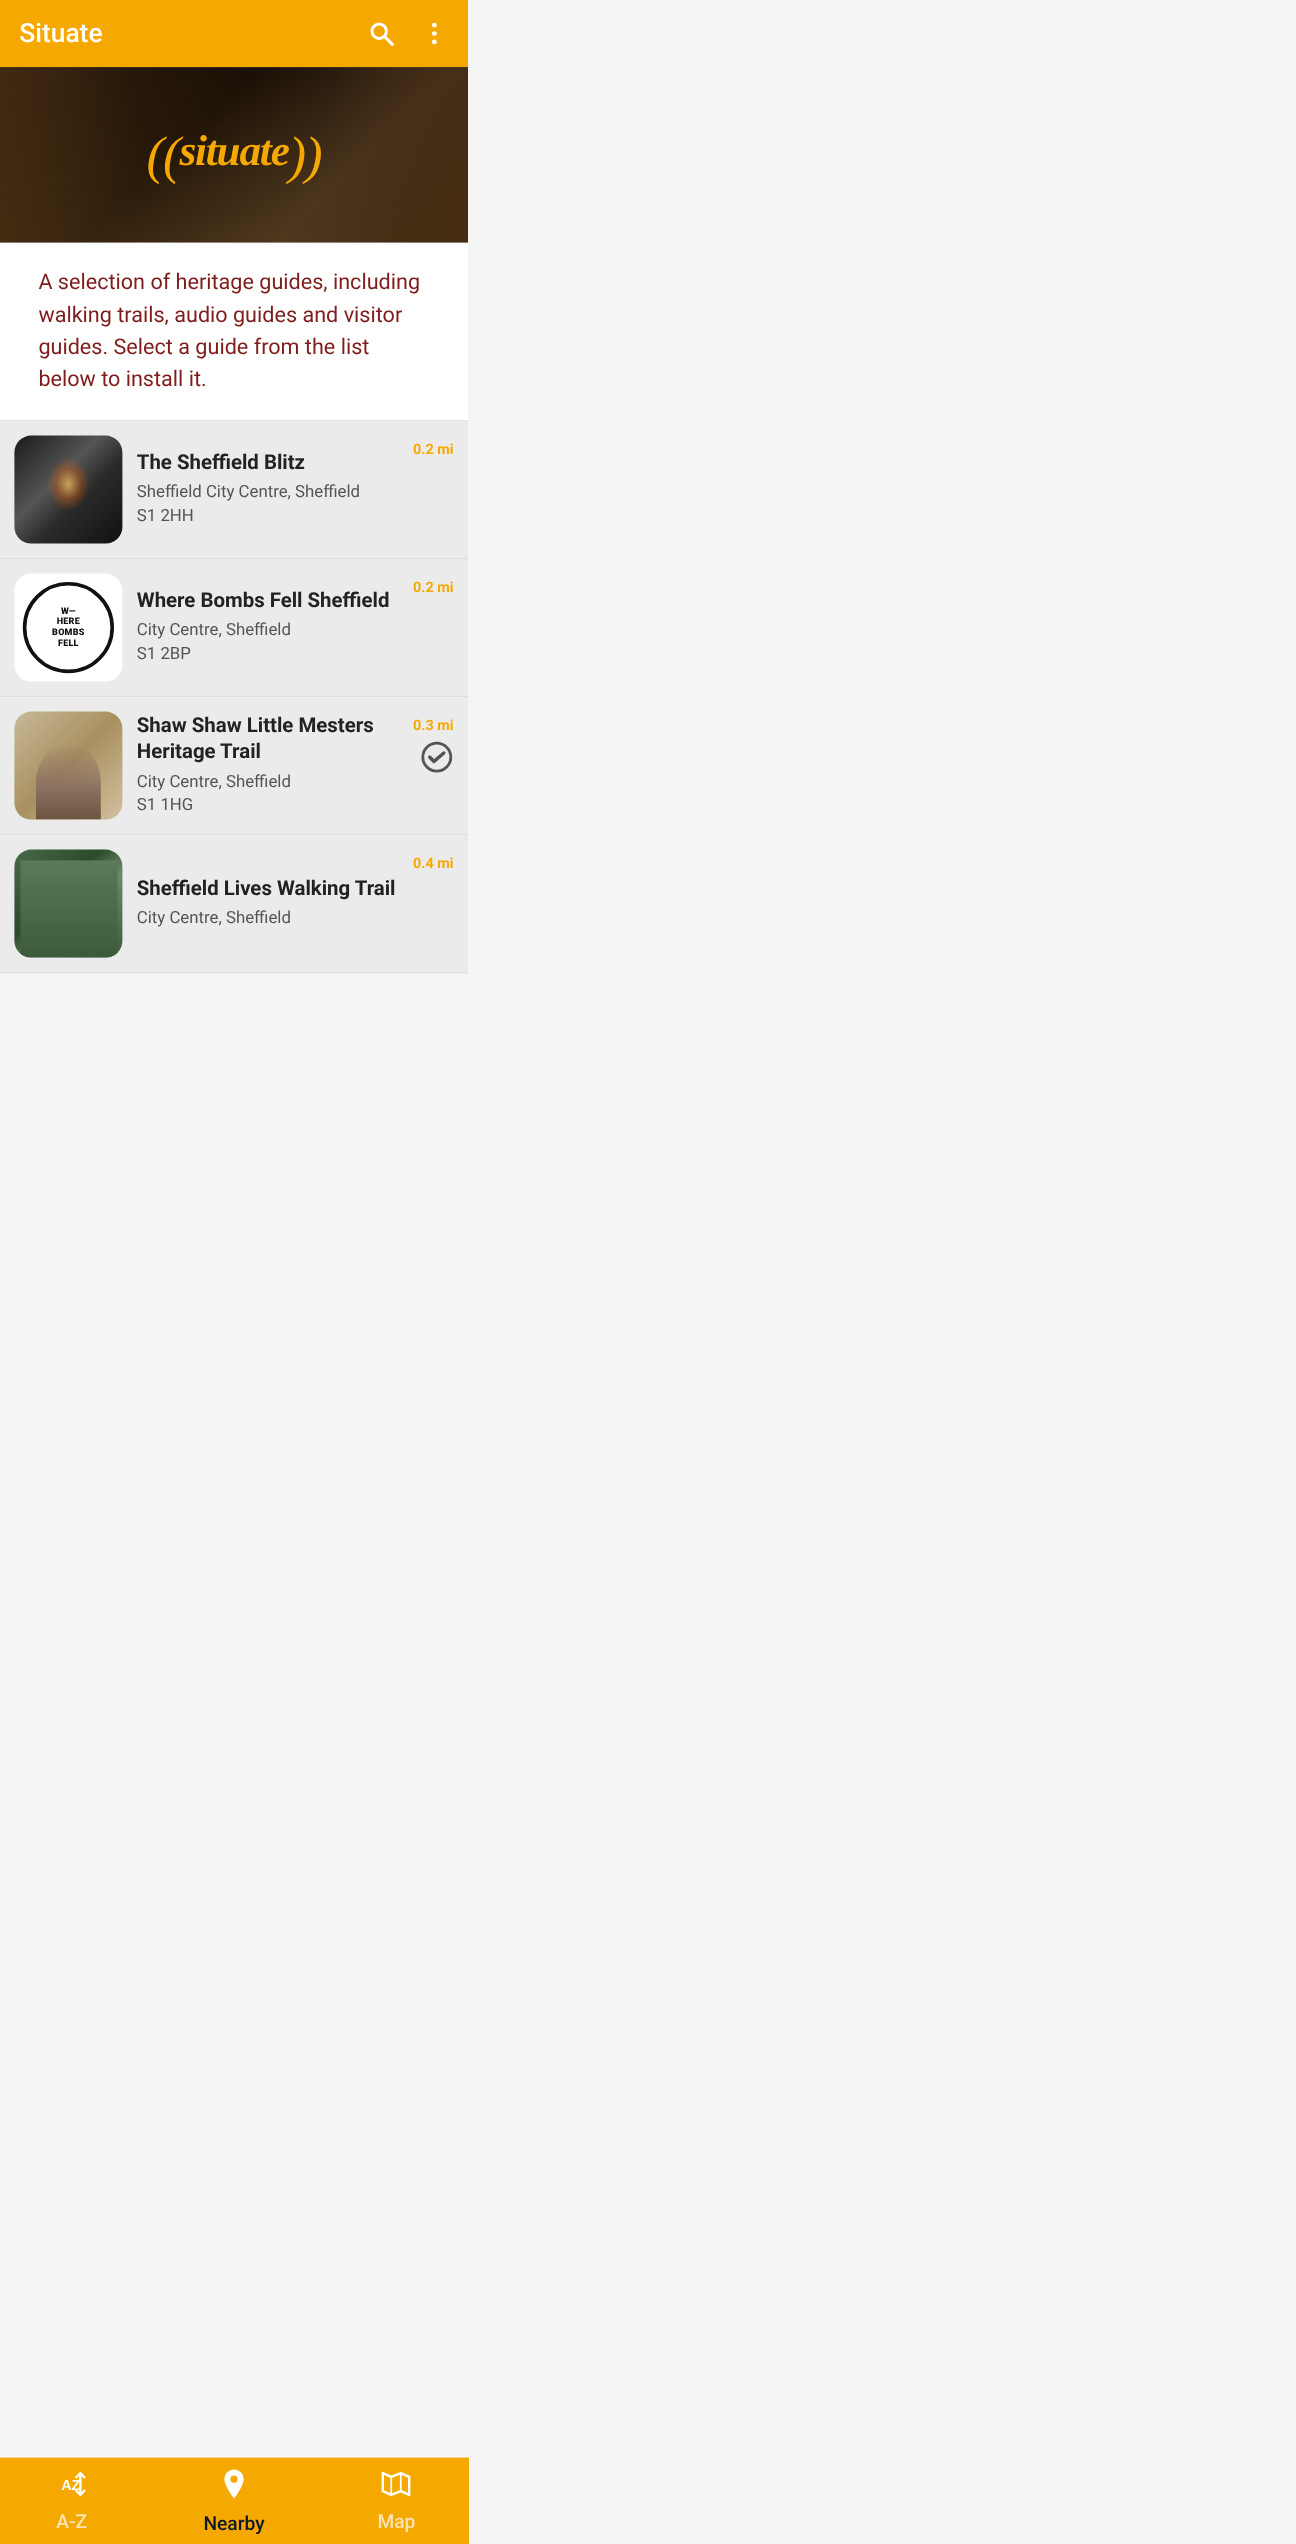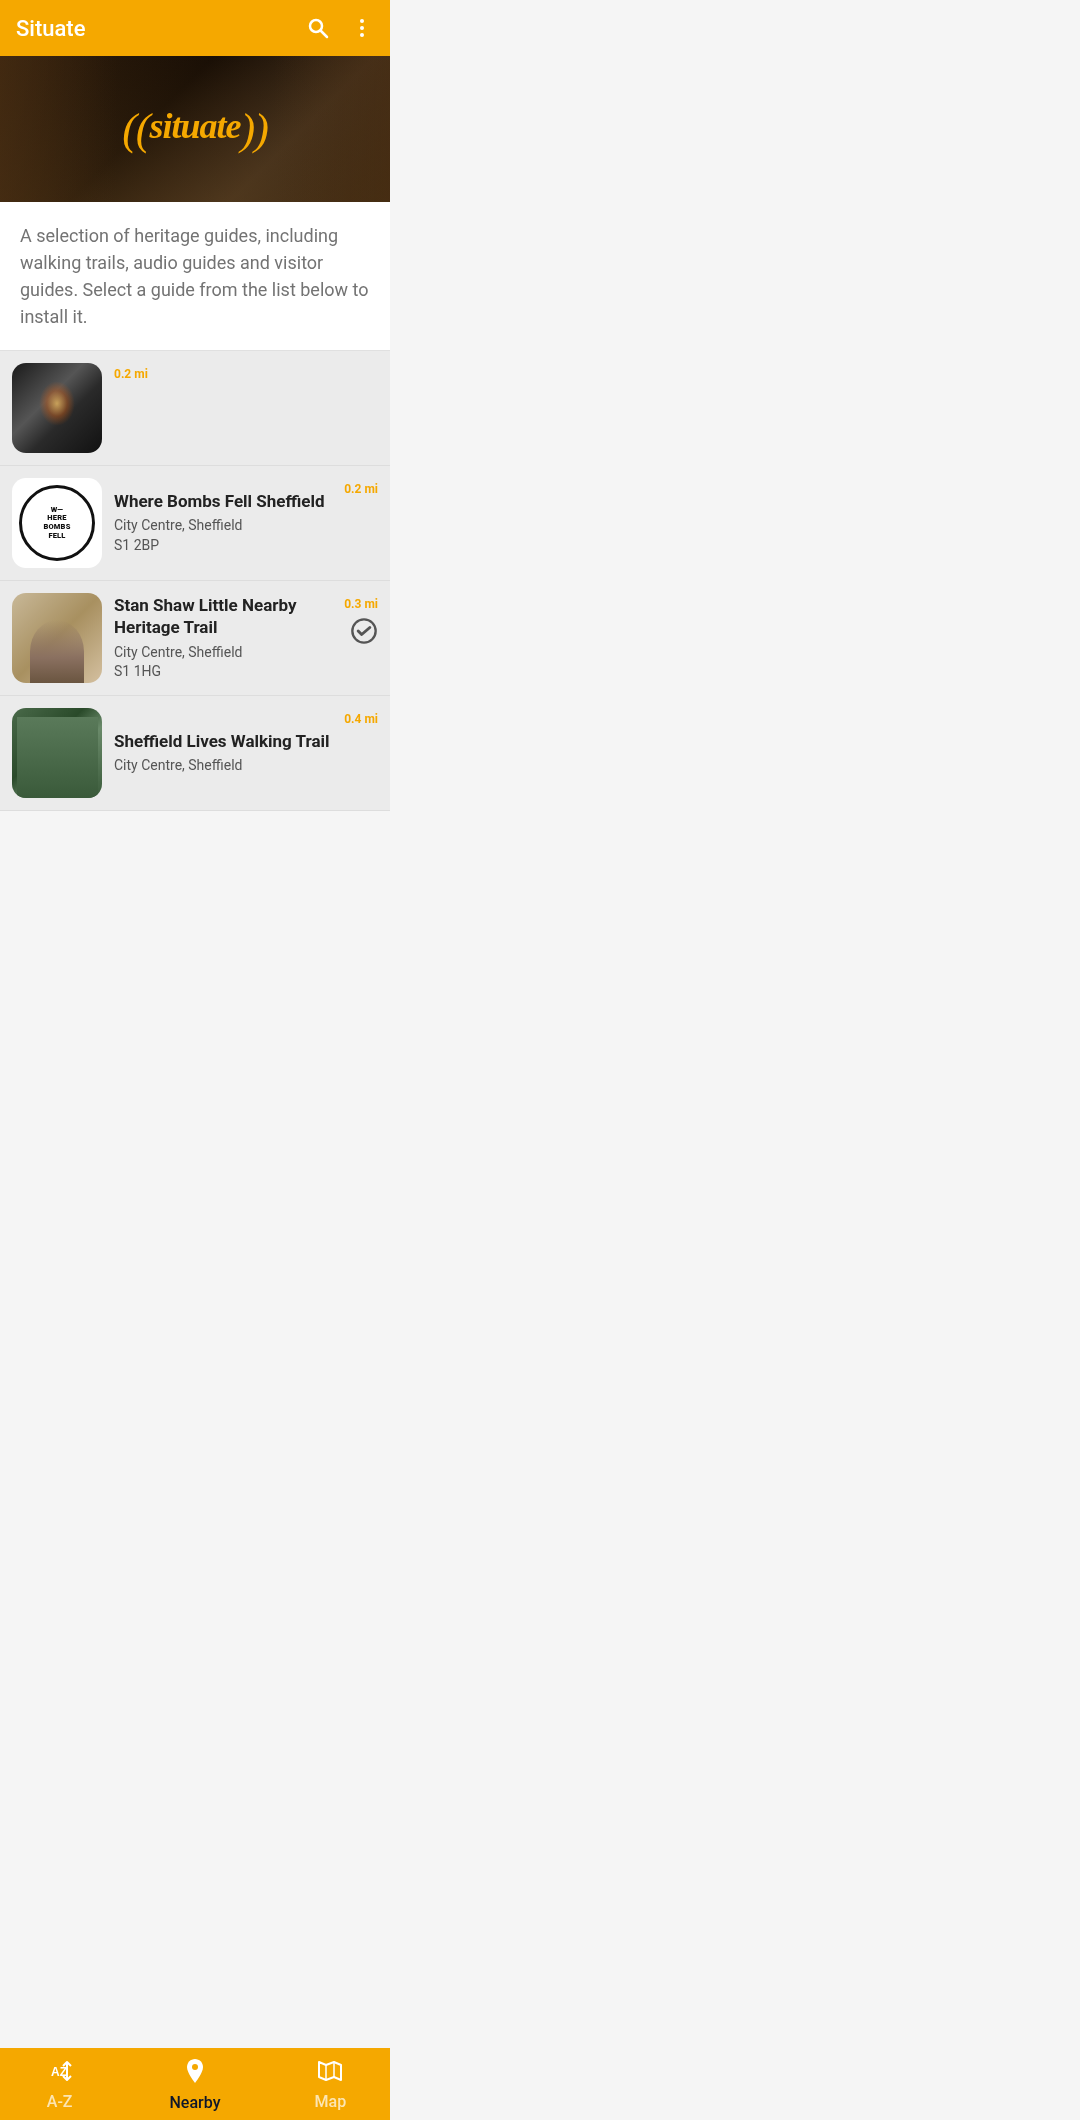--- a/index.html
+++ b/index.html
@@ -93,24 +93,24 @@
     }
     .hero-logo .parens-right {
       font-size: 44px;
       font-weight: 300;
       vertical-align: middle;
     }
 
     
     .description {
       background: white;
-      padding: 20px 20px;
+      padding: 20px 32px;
       font-size: 18px;
       line-height: 1.5;
-      color: #737373;
+      color: #7f1d1d;
       border-bottom: 1px solid #e0e0e0;
     }
 
     
     .guide-list {
       background: #f0f0f0;
     }
 
     .guide-item {
       display: flex;
@@ -299,20 +299,26 @@
   </div>
 
   <div class="description">
     <p>A selection of heritage guides, including walking trails, audio guides and visitor guides. Select a guide from the list below to install it.</p>
   </div>
 
   <div class="guide-list">
 
     <div class="guide-item">
       <div class="guide-thumb thumb-blitz"></div>
+      <div class="guide-info">
+        <div class="guide-title">The Sheffield Blitz</div>
+        <div class="guide-address">
+          Sheffield City Centre, Sheffield<br>S1 2HH
+        </div>
+      </div>
       <div class="guide-meta">
         <span class="guide-distance">0.2 mi</span>
       </div>
     </div>
 
     <div class="guide-item">
       <div class="guide-thumb" style="background:white; border-radius:14px; display:flex; align-items:center; justify-content:center;">
         <div style="width:76px;height:76px;border-radius:50%;border:3px solid #111;display:flex;align-items:center;justify-content:center;background:white;">
           <div style="text-align:center;font-size:7.5px;font-weight:900;color:#111;line-height:1.15;letter-spacing:0.2px;">
             W—<br>HERE<br>BOMBS<br>FELL
@@ -326,21 +332,21 @@
         </div>
       </div>
       <div class="guide-meta">
         <span class="guide-distance">0.2 mi</span>
       </div>
     </div>
 
     <div class="guide-item">
       <div class="guide-thumb thumb-stan"></div>
       <div class="guide-info">
-        <div class="guide-title">Stan Shaw Little Nearby Heritage Trail</div>
+        <div class="guide-title">Shaw Shaw Little Mesters Heritage Trail</div>
         <div class="guide-address">
           City Centre, Sheffield<br>S1 1HG
         </div>
       </div>
       <div class="guide-meta">
         <span class="guide-distance">0.3 mi</span>
         <svg class="check-icon" viewBox="0 0 24 24" fill="none">
           <circle cx="12" cy="12" r="10" stroke="#555" stroke-width="2" fill="none"></circle>
           <polyline points="7,12 10,15 17,9" stroke="#555" stroke-width="2.5" stroke-linecap="round" stroke-linejoin="round"></polyline>
         </svg>

